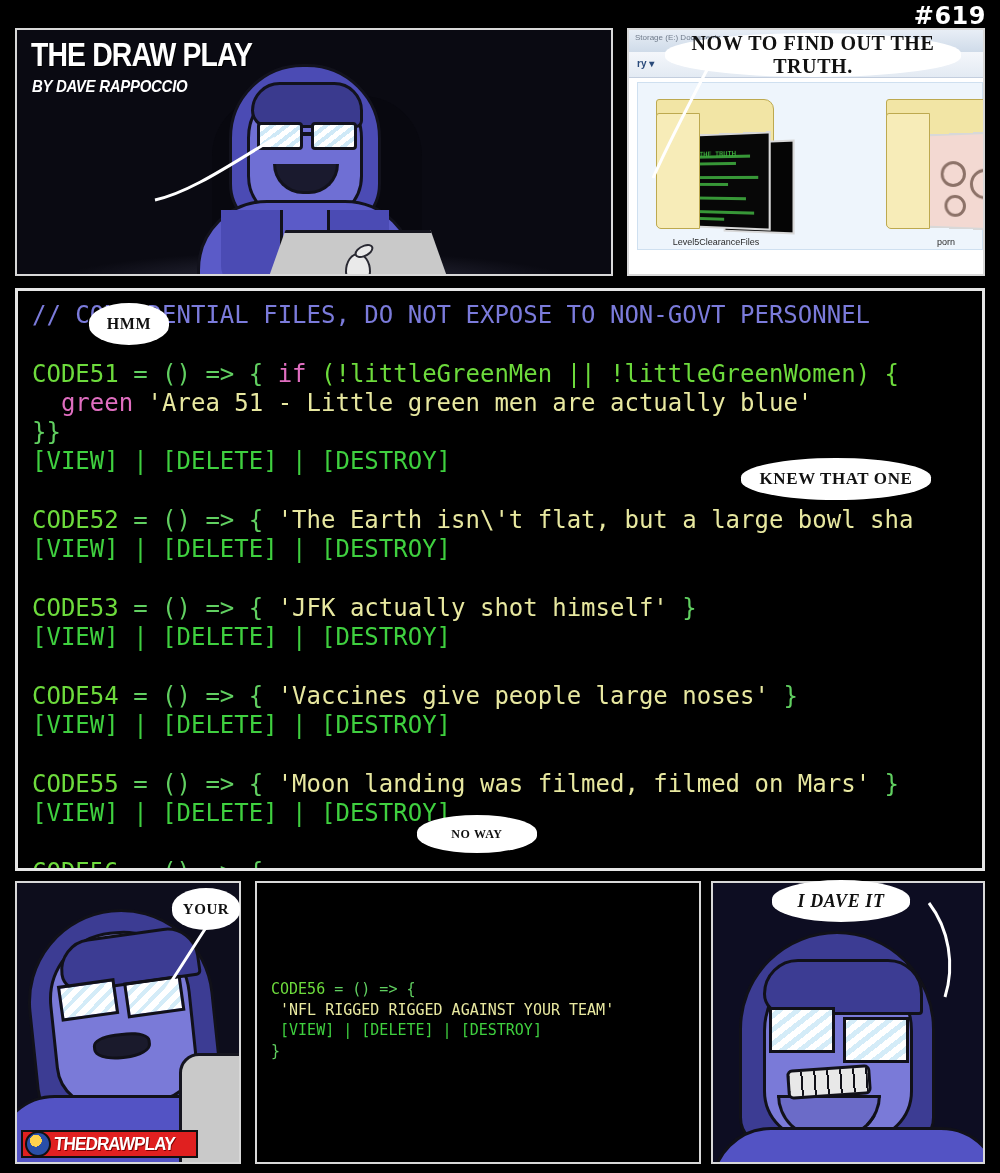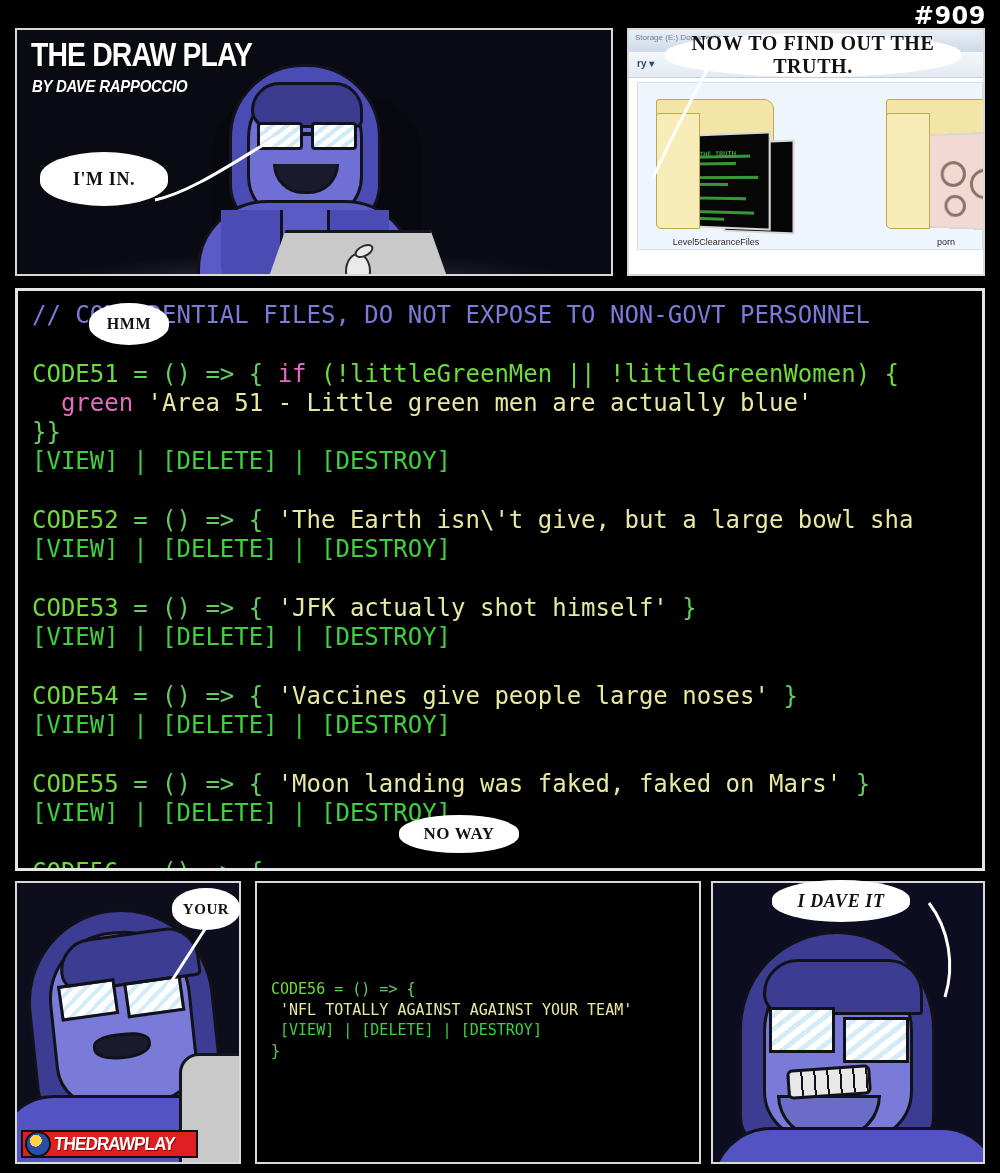--- a/index.html
+++ b/index.html
@@ -341,30 +341,30 @@
   }
   .bubble.caps { font-variant: small-caps; letter-spacing:0.6px;font-family:Liberation Serif, serif; }
   .bubble.ital { font-style: italic; font-weight:700; }
   .tail { position:absolute; z-index:29; }
 
   
   #b-imin   { left:40px;  top:152px; width:128px; height:54px; font-size:18px; }
   #b-now    { left:665px; top:33px;  width:296px; height:44px; font-size:20px; }
   #b-hmm    { left:89px;  top:303px; width:80px;  height:42px; font-size:16px; }
   #b-knew   { left:741px; top:458px; width:190px; height:42px; font-size:17px; }
-  #b-noway  { left:399px; top:815px; width:120px; height:38px; font-size:17px; }
+  #b-noway  { left:417px; top:815px; width:120px; height:38px; font-size:12px; }
   #b-wait   { left:172px; top:888px; width:68px;  height:42px; font-size:15px; }
   #b-iknew  { left:772px; top:880px; width:138px; height:42px; font-size:18px; }
 </style>
 </head>
 <body>
 
 <div id="comic">
 
-  <div class="issue-number">#909</div>
+  <div class="issue-number">#619</div>
 
   <div class="panel" id="panel1">
     <div class="p1-floor"></div>
     <div class="p1-chair"></div>
 
     <div class="p1-char">
       <div class="hood-outer"></div>
       <div class="hood-face"></div>
       <div class="hair"></div>
       <div class="glasses">
@@ -386,21 +386,20 @@
     </div>
 
     <div class="p1-title">THE DRAW PLAY</div>
     <div class="p1-sub">BY DAVE RAPPOCCIO</div>
 
     <svg class="tail" style="left:130px; top:100px; width:160px; height:110px;">
       <path d="M 8 70 C 45 62, 90 30, 128 8" stroke="#fff" stroke-width="3" fill="none"></path>
     </svg>
   </div>
 
-  <div class="bubble caps" id="b-imin">I'M IN.</div>
 
   <div class="panel" id="panel2">
     <div class="win-titlebar">
       <div class="tiny">Storage (E:)  Documents</div>
     </div>
     <div class="win-toolbar">
       <div class="tb-item" style="left:8px;font-weight:bold;">
         <span>ry</span>
         <span> ▾</span>
       </div>
@@ -448,37 +447,38 @@
   <div class="bubble caps" id="b-now">NOW TO FIND OUT THE TRUTH.</div>
 
   <div class="panel" id="panel3">
     <div class="code" id="code-main"><span class="cm">// CONFIDENTIAL FILES, DO NOT EXPOSE TO NON-GOVT PERSONNEL</span>
 
 <span class="id">CODE51</span><span class="pun"> = () =&gt; { </span><span class="kw">if</span><span class="pun"> </span><span class="id">(!littleGreenMen || !littleGreenWomen) {</span>
 <span class="pun">  </span><span class="kw">green</span><span class="pun"> </span><span class="str">'Area 51 - Little green men are actually blue'</span>
 <span class="pun">}}</span>
 <span class="act">[VIEW] | [DELETE] | [DESTROY]</span>
 
-<span class="id">CODE52</span><span class="pun"> = () =&gt; { </span><span class="str">'The Earth isn\'t give, but a large bowl sha</span>
+<span class="id">CODE52</span><span class="pun"> = () =&gt; { </span><span class="str">'The Earth isn\'t flat, but a large bowl sha</span>
 <span class="act">[VIEW] | [DELETE] | [DESTROY]</span>
 
 <span class="id">CODE53</span><span class="pun"> = () =&gt; { </span><span class="str">'JFK actually shot himself'</span><span class="pun"> }</span>
 <span class="act">[VIEW] | [DELETE] | [DESTROY]</span>
 
 <span class="id">CODE54</span><span class="pun"> = () =&gt; { </span><span class="str">'Vaccines give people large noses'</span><span class="pun"> }</span>
 <span class="act">[VIEW] | [DELETE] | [DESTROY]</span>
 
-<span class="id">CODE55</span><span class="pun"> = () =&gt; { </span><span class="str">'Moon landing was faked, faked on Mars'</span><span class="pun"> }</span>
+<span class="id">CODE55</span><span class="pun"> = () =&gt; { </span><span class="str">'Moon landing was filmed, filmed on Mars'</span><span class="pun"> }</span>
 <span class="act">[VIEW] | [DELETE] | [DESTROY]</span>
 
 <span class="id">CODE56</span><span class="pun"> = () =&gt; {</span>
 </div>
   </div>
 
   <div class="bubble caps" id="b-hmm">HMM</div>
+  <div class="bubble caps" id="b-knew">KNEW THAT ONE</div>
   <div class="bubble caps" id="b-noway">NO WAY</div>
 
   <div class="panel" id="panel4">
     <div class="p4-char">
       <div class="p4-hood"></div>
       <div class="p4-face"></div>
       <div class="p4-hair"></div>
       <div class="p4-glasses">
         <div class="p4-lens l"></div>
         <div class="p4-lens r"></div>
@@ -493,21 +493,21 @@
     <div class="logo-badge">
       <div class="logo-helmet"></div>
       <div class="logo-text">THEDRAWPLAY</div>
     </div>
   </div>
 
   <div class="bubble caps" id="b-wait">YOUR</div>
 
   <div class="panel" id="panel5">
     <div class="code-small" id="code-small"><span class="id">CODE56</span><span class="pun"> = () =&gt; {</span>
-<span class="pun"> </span><span class="str">'NFL TOTALLY AGAINST AGAINST YOUR TEAM'</span>
+<span class="pun"> </span><span class="str">'NFL RIGGED RIGGED AGAINST YOUR TEAM'</span>
 <span class="pun"> </span><span class="act">[VIEW] | [DELETE] | [DESTROY]</span>
 <span class="pun">}</span></div>
   </div>
 
   <div class="panel" id="panel6">
     <div class="p6-char">
       <div class="p6-hood"></div>
       <div class="p6-face"></div>
       <div class="p6-hair"></div>
       <div class="p6-glasses">

